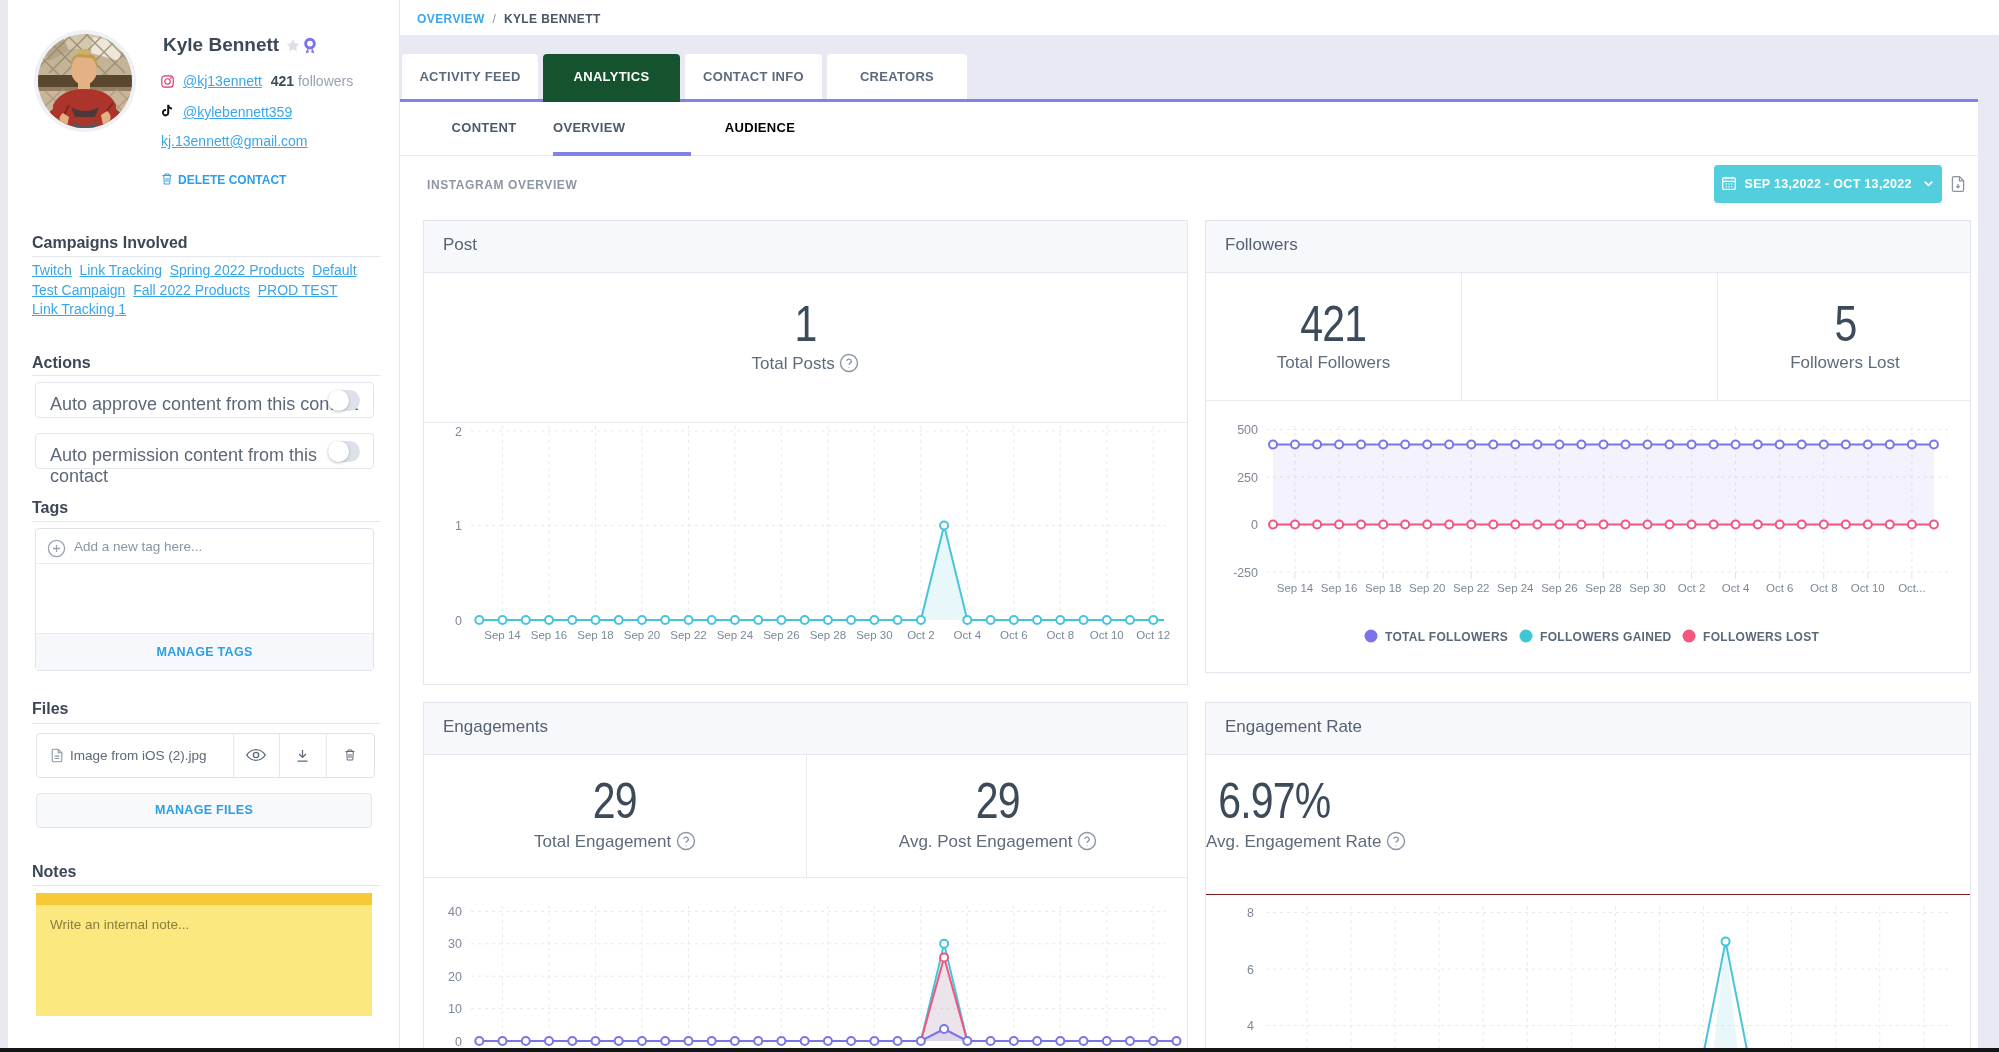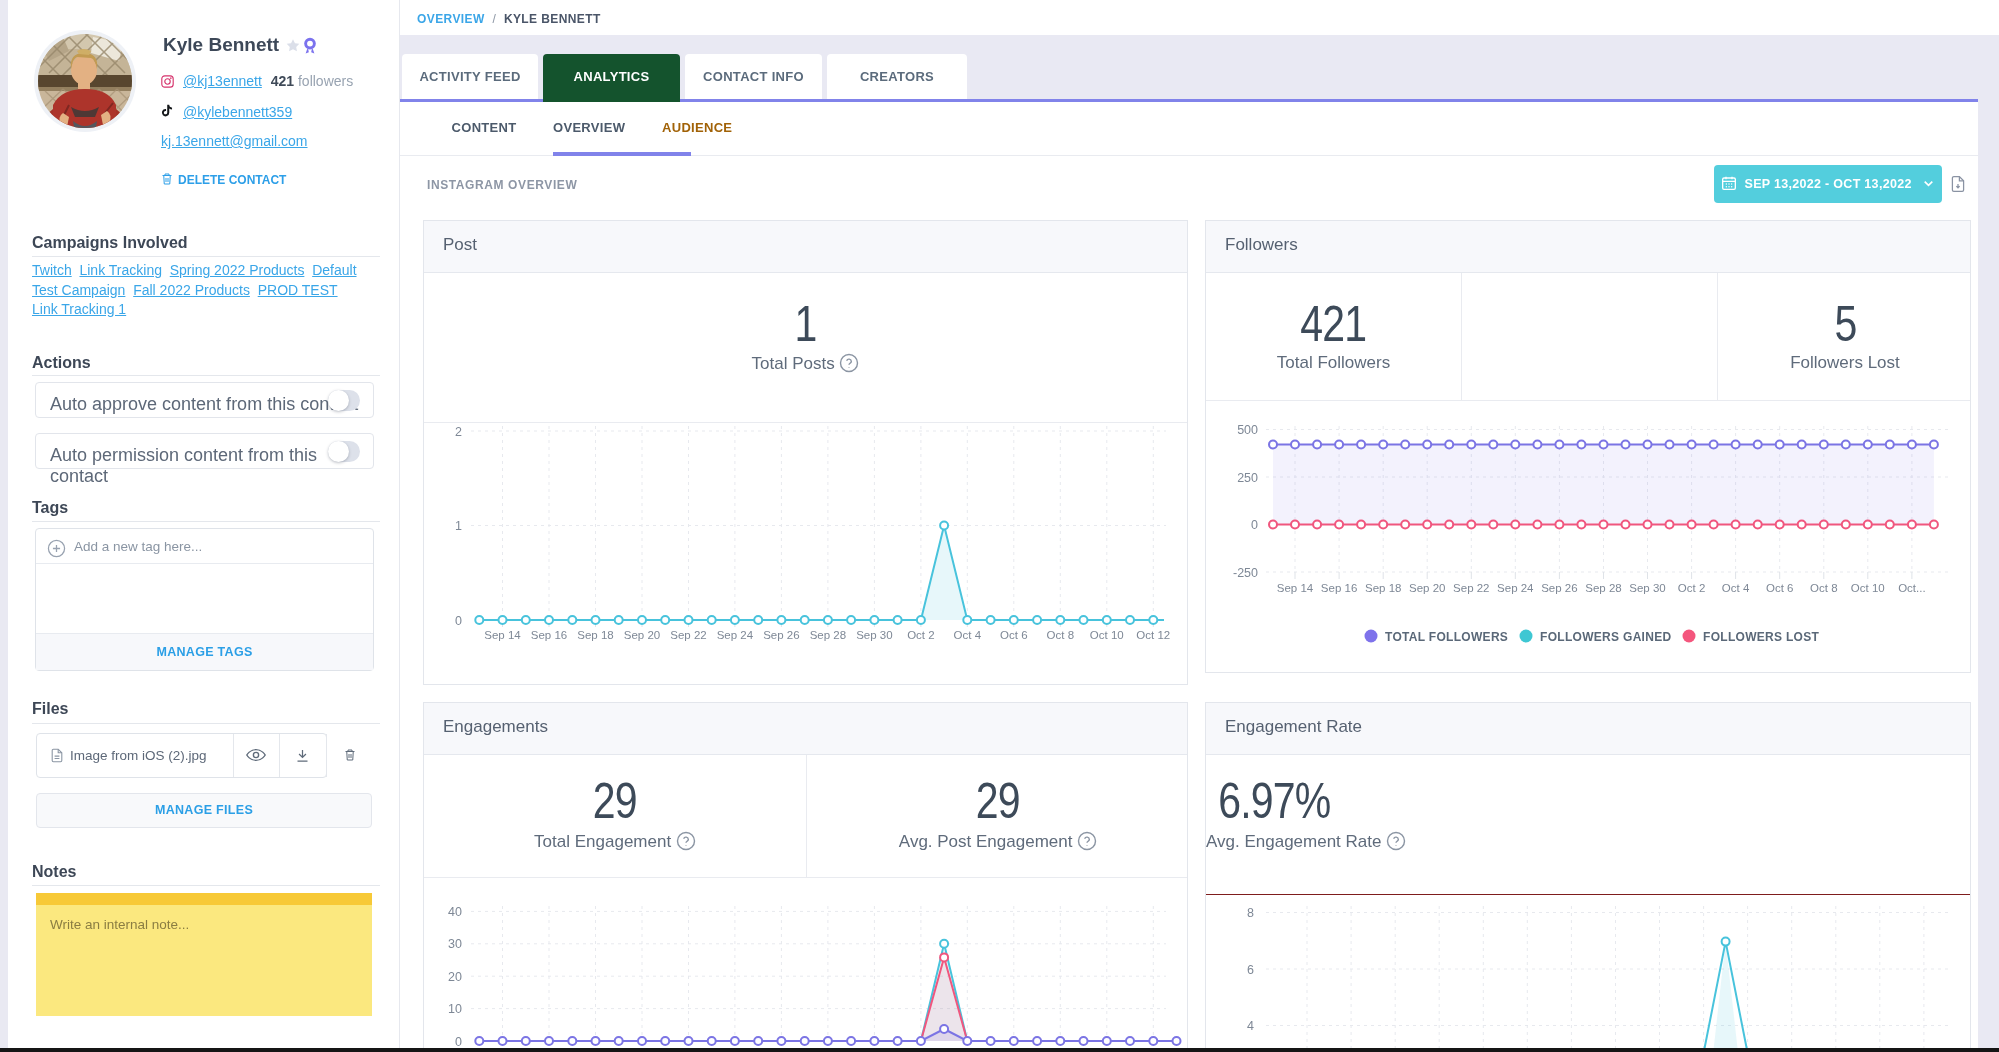--- a/index.html
+++ b/index.html
@@ -121,21 +121,21 @@
         </svg></div>
     <div class="abs" style="left:38px;top:10px;font-size:13.5px;color:#8a95a3">Add a new tag here...</div>
   </div>
   <div class="abs" style="left:0;bottom:0;width:100%;height:37px;background:#f7f8fb;border-top:1px solid #e8ebf0">
     <div class="mbtn" style="line-height:37px">MANAGE TAGS</div>
   </div>
 </div>
 
 <div class="abs hdg" style="left:32px;top:700px">Files</div>
 <div class="hr" style="left:32px;top:723px;width:348px"></div>
-<div class="abs" style="left:36px;top:733px;width:291px;height:45px;border:1px solid #dfe3e9;border-radius:4px;background:#fff">
+<div class="abs" style="left:36px;top:733px;width:339px;height:45px;border:1px solid #dfe3e9;border-radius:4px;background:#fff">
   <div class="abs" style="left:14px;top:14px"><svg width="12" height="15" viewBox="0 0 20 24" fill="none" stroke="#8a95a3" stroke-width="1.8">
         <path d="M12 1.5H4a2 2 0 0 0-2 2v17a2 2 0 0 0 2 2h12a2 2 0 0 0 2-2V7.5z"></path>
         <path d="M12 1.5v6h6M6 13h8M6 17h8"></path>
       </svg></div>
   <div class="abs" style="left:33px;top:14px;font-size:13.5px;color:#5d6878">Image from iOS (2).jpg</div>
   <div class="abs" style="left:196px;top:0;width:1px;height:43px;background:#e4e7ec"></div>
   <div class="abs" style="left:242px;top:0;width:1px;height:43px;background:#e4e7ec"></div>
   <div class="abs" style="left:289px;top:0;width:1px;height:43px;background:#e4e7ec"></div>
   <div class="abs" style="left:209px;top:14px"><svg width="20" height="14" viewBox="0 0 26 16" fill="none" stroke="#5f6b7a" stroke-width="1.8">
         <path d="M1 8s4.5-7 12-7 12 7 12 7-4.5 7-12 7S1 8 1 8z"></path>
@@ -176,21 +176,21 @@
 <div class="abs" style="left:543px;top:54px;width:137px;height:48px;background:#14532d;border-radius:4px 4px 0 0;
   text-align:center;line-height:45px;font-size:13px;font-weight:bold;letter-spacing:.3px;color:#fff">ANALYTICS</div>
 <div class="abs" style="left:685px;top:54px;width:137px;height:45px;background:#fff;border-radius:4px 4px 0 0;
   text-align:center;line-height:45px;font-size:13px;font-weight:bold;letter-spacing:.3px;color:#5b6b7c">CONTACT INFO</div>
 <div class="abs" style="left:827px;top:54px;width:140px;height:45px;background:#fff;border-radius:4px 4px 0 0;
   text-align:center;line-height:45px;font-size:13px;font-weight:bold;letter-spacing:.3px;color:#5b6b7c">CREATORS</div>
 
 <div class="abs" style="left:400px;top:102px;width:1578px;height:54px;background:#fff;border-bottom:1px solid #e9ebf0"></div>
 <div class="abs" style="left:415px;top:102px;width:138px;text-align:center;line-height:52px;font-size:13px;font-weight:bold;letter-spacing:.3px;color:#4c5a6b">CONTENT</div>
 <div class="abs" style="left:553px;top:102px;width:138px;text-align:left;line-height:52px;font-size:13px;font-weight:bold;letter-spacing:.3px;color:#4c5a6b">OVERVIEW</div>
-<div class="abs" style="left:662px;top:102px;width:138px;text-align:left;line-height:52px;font-size:13px;font-weight:bold;letter-spacing:.3px;color:#a16207">AUDIENCE</div>
+<div class="abs" style="left:691px;top:102px;width:138px;text-align:center;line-height:52px;font-size:13px;font-weight:bold;letter-spacing:.3px;color:#000000">AUDIENCE</div>
 <div class="abs" style="left:553px;top:152px;width:138px;height:4px;background:#8183ea"></div>
 
 <div class="abs" style="left:427px;top:178px;font-size:12px;font-weight:bold;letter-spacing:.6px;color:#8d96a5">INSTAGRAM OVERVIEW</div>
 <div class="abs" style="left:1714px;top:165px;width:228px;height:38px;background:#53cedd;border-radius:4px;color:#fff;
   font-size:12.5px;font-weight:bold;letter-spacing:.3px;line-height:38px;text-align:center">
   <span style="vertical-align:-3px;margin-right:8px"><svg width="16" height="16" viewBox="0 0 24 24" fill="none" stroke="#fff" stroke-width="2">
         <rect x="2.5" y="4.5" width="19" height="17" rx="2"></rect>
         <path d="M2.5 9.5h19M7.5 2.5v4M16.5 2.5v4"></path>
         <g fill="#fff" stroke="none">
           <circle cx="8" cy="13.5" r="1.1"></circle>

